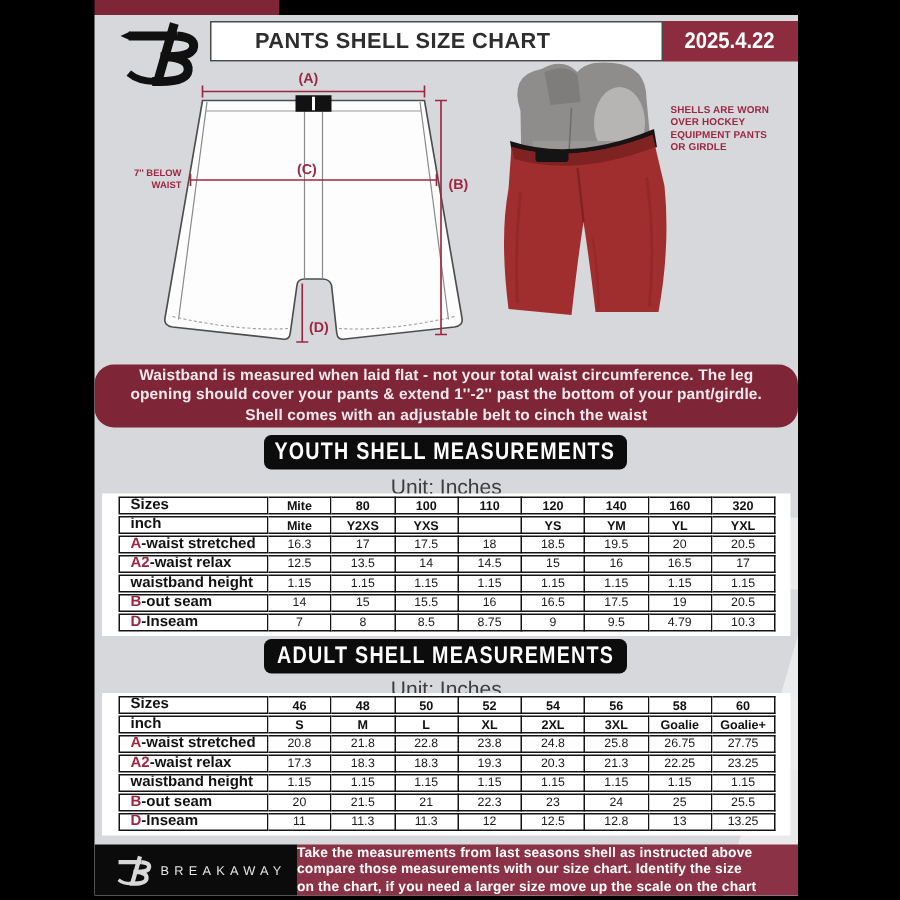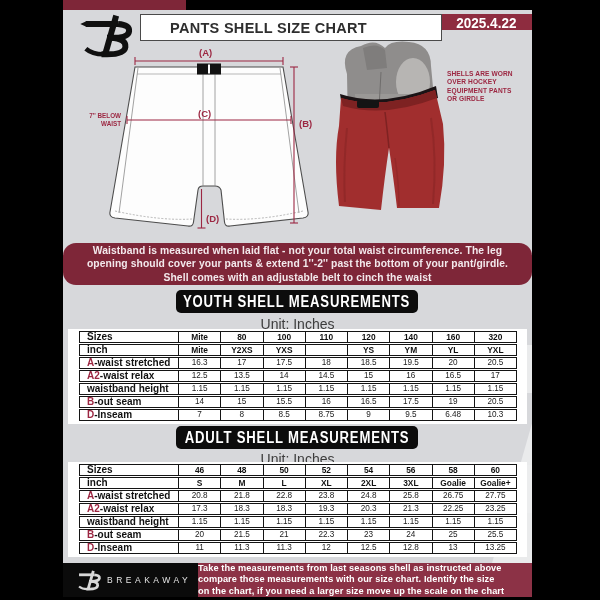--- a/index.html
+++ b/index.html
@@ -11,21 +11,21 @@
   .topstrip{position:absolute;left:63px;top:0;width:123px;height:10px;background:var(--maroon);z-index:2;}
   .page{position:absolute;left:63px;top:10px;width:469px;height:587px;background:#d7d8db;overflow:hidden;}
   .watermark{position:absolute;left:210px;top:255px;z-index:0;opacity:.55;}
   .z{position:absolute;z-index:1;}
 
   
   .logo{left:10px;top:2px;width:68px;height:46px;}
   .titlebox{left:77px;top:4px;width:302px;height:27px;background:#fff;border:1.5px solid #4a4a4a;
     box-sizing:border-box;display:flex;align-items:center;}
   .titlebox span{padding-left:29px;font-size:14.5px;font-weight:700;color:#2e2e2e;letter-spacing:.3px;white-space:nowrap;}
-  .datebox{left:378.5px;top:4px;width:90px;height:16px;background:var(--maroon-bright);
+  .datebox{left:378.5px;top:4px;width:90px;height:27px;background:var(--maroon-bright);
     display:flex;align-items:center;justify-content:center;}
   .datebox span{color:#fff;font-size:15px;font-weight:700;transform:scaleX(.9);letter-spacing:0;}
 
   
   .diagram{left:12px;top:40px;width:240px;height:185px;}
   .dlabel{position:absolute;color:var(--label-red);font-weight:700;font-size:9.5px;}
   .waistnote{position:absolute;left:0;top:62px;width:46px;text-align:right;color:var(--label-red);
     font-size:6.3px;font-weight:700;line-height:7.5px;white-space:pre-line;}
 
   
@@ -235,21 +235,21 @@
         <div class="tcell tval">20.5</div>
       </div>
       <div class="trow">
         <div class="tcell tlabel first"><span class="pfx">D</span>-Inseam</div>
         <div class="tcell tval">7</div>
         <div class="tcell tval">8</div>
         <div class="tcell tval">8.5</div>
         <div class="tcell tval">8.75</div>
         <div class="tcell tval">9</div>
         <div class="tcell tval">9.5</div>
-        <div class="tcell tval">6.48</div>
+        <div class="tcell tval">4.79</div>
         <div class="tcell tval">10.3</div>
       </div>
     </div>
 
   <div class="z secbox" style="top:416px;">
     <span>ADULT SHELL MEASUREMENTS</span>
   </div>
   <div class="z unit" style="top:441px;">Unit: Inches</div>
   <div class="z panel" style="top:452px;"></div>
   <div class="z stable" style="top:454px;" id="adult-table">

